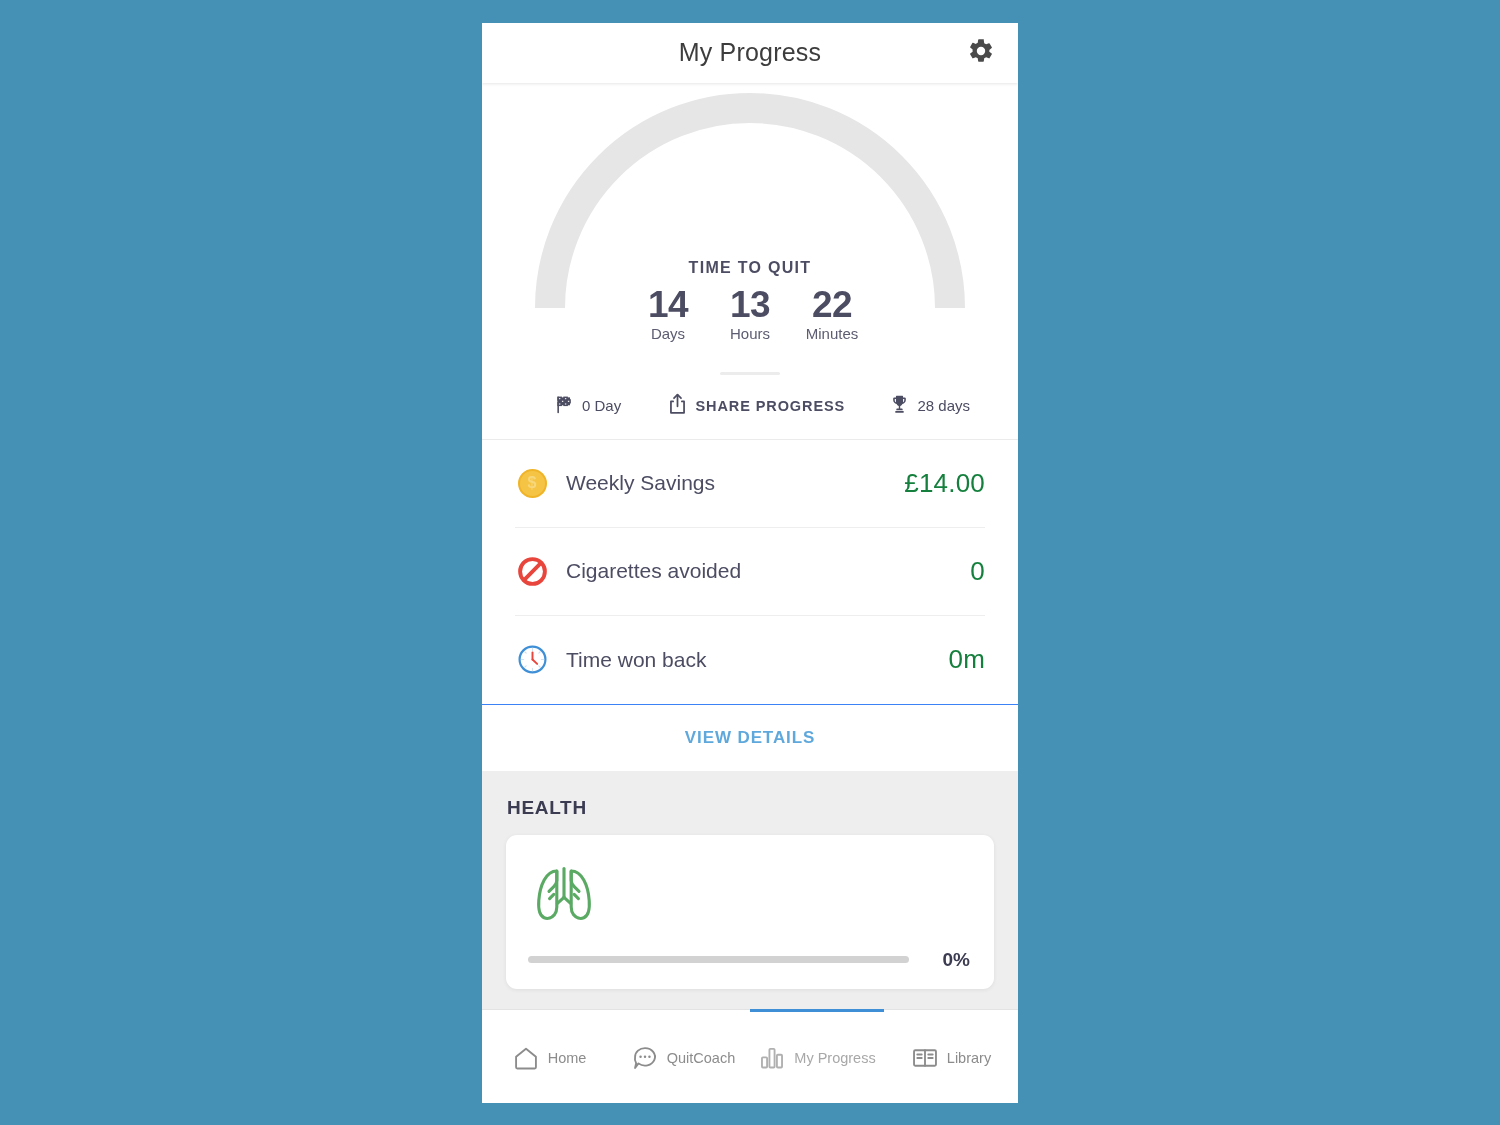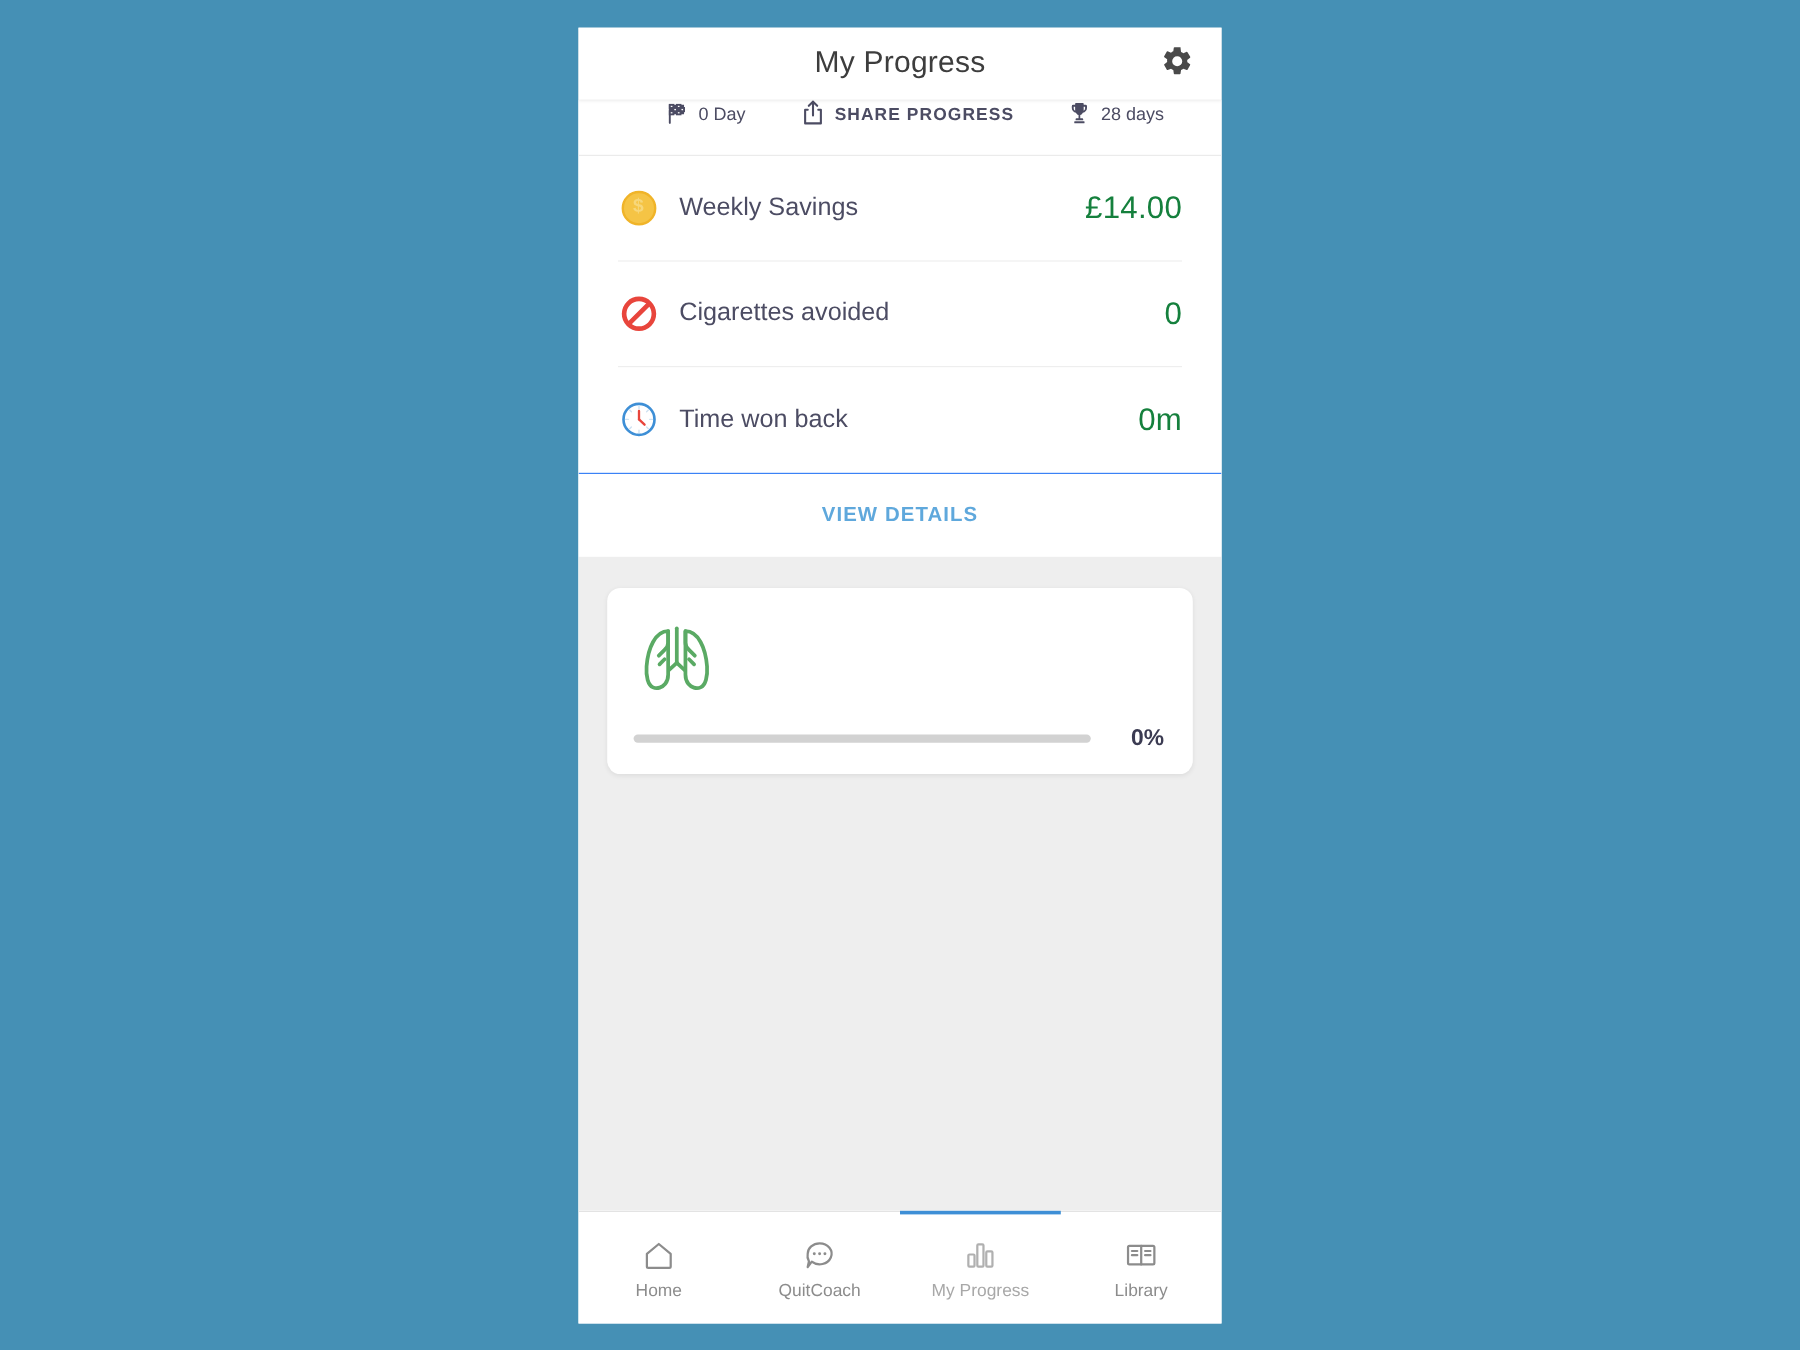--- a/index.html
+++ b/index.html
@@ -306,21 +306,21 @@
   .bottom-nav {
     height: 94px;
     min-height: 94px;
     background: #ffffff;
     border-top: 1px solid #e3e3e3;
     display: flex;
   }
   .nav-item {
     flex: 1;
     display: flex;
-    flex-direction: column;
+    flex-direction: row;
     align-items: center;
     justify-content: center;
     position: relative;
     cursor: pointer;
     background: none;
     border: none;
     font-family: inherit;
     gap: 8px;
     padding-top: 4px;
   }
@@ -352,20 +352,43 @@
       <span>
         <svg width="28" height="28" viewBox="0 0 24 24" fill="#4a4a4a">
           <path d="M19.14 12.94a7.07 7.07 0 0 0 .06-.94 7.07 7.07 0 0 0-.06-.94l2.03-1.58a.5.5 0 0 0 .12-.62l-1.92-3.32a.5.5 0 0 0-.6-.22l-2.39.96a7.08 7.08 0 0 0-1.62-.94l-.36-2.54A.5.5 0 0 0 13.9 2h-3.84a.5.5 0 0 0-.49.42l-.36 2.54a7.3 7.3 0 0 0-1.62.94l-2.39-.96a.5.5 0 0 0-.6.22L2.68 8.48a.5.5 0 0 0 .12.62l2.03 1.58a7.6 7.6 0 0 0 0 1.88l-2.03 1.58a.5.5 0 0 0-.12.62l1.92 3.32c.12.22.37.3.6.22l2.39-.96c.5.38 1.04.7 1.62.94l.36 2.54a.5.5 0 0 0 .49.42h3.84a.5.5 0 0 0 .49-.42l.36-2.54c.58-.24 1.12-.56 1.62-.94l2.39.96c.23.08.48 0 .6-.22l1.92-3.32a.5.5 0 0 0-.12-.62l-2.03-1.58zM12 15.6A3.6 3.6 0 1 1 15.6 12 3.6 3.6 0 0 1 12 15.6z"></path>
         </svg>
       </span>
     </button>
   </div>
 
   <div class="content">
 
+    <div class="timer-section">
+      <div class="arc-wrap">
+        <div class="arc"></div>
+      </div>
+      <div class="timer-inner">
+        <div class="time-to-quit">TIME TO QUIT</div>
+        <div class="time-units">
+          <div class="unit">
+            <div class="unit-value">14</div>
+            <div class="unit-label">Days</div>
+          </div>
+          <div class="unit">
+            <div class="unit-value">13</div>
+            <div class="unit-label">Hours</div>
+          </div>
+          <div class="unit">
+            <div class="unit-value">22</div>
+            <div class="unit-label">Minutes</div>
+          </div>
+        </div>
+      </div>
+      <div class="timer-divider"></div>
+    </div>
 
     <div class="action-row">
 
       <button class="action-item">
         <span>
           <svg width="19" height="19" viewBox="0 0 24 24" fill="none" stroke="#4c4c63" stroke-width="2" stroke-linecap="round">
             <line x1="4" y1="22" x2="4" y2="3"></line>
             <path d="M4 3 h15 v10 H4z" fill="#4c4c63" stroke="none"></path>
             <rect x="4" y="3" width="3.75" height="3.3" fill="#ffffff"></rect>
             <rect x="11.5" y="3" width="3.75" height="3.3" fill="#ffffff"></rect>
@@ -444,20 +467,21 @@
         <span class="stat-value">0m</span>
       </div>
 
     </div>
 
     <div class="view-details-wrap">
       <button class="view-details">VIEW DETAILS</button>
     </div>
 
     <div class="health-section">
+      <div class="health-title">HEALTH</div>
       <div class="health-card">
         <div class="health-top">
           <span class="lungs-icon">
             <svg width="72" height="68" viewBox="0 0 60 56" fill="none" stroke="#5aaa64" stroke-width="2.6" stroke-linecap="round" stroke-linejoin="round">
               <path d="M30 6 v24"></path>
               <path d="M24 8 v8 c0 2-1 3.5-2.5 5l-4 4"></path>
               <path d="M36 8 v8 c0 2 1 3.5 2.5 5l4 4"></path>
               <path d="M24 8 c-4.5 0-8 3-10.5 7.5C11 20 9.5 26 9 32.5 c-.5 7 1 13 4.5 14.5 3 1.3 6.5 0 8.5-2.5 1.4-1.8 2-4 2-6.5 V8z"></path>
               <path d="M36 8 c4.5 0 8 3 10.5 7.5 2.5 4.5 4 10.5 4.5 17 .5 7-1 13-4.5 14.5-3 1.3-6.5 0-8.5-2.5-1.4-1.8-2-4-2-6.5V8z"></path>
               <path d="M30 30 l-5.5 5"></path>

